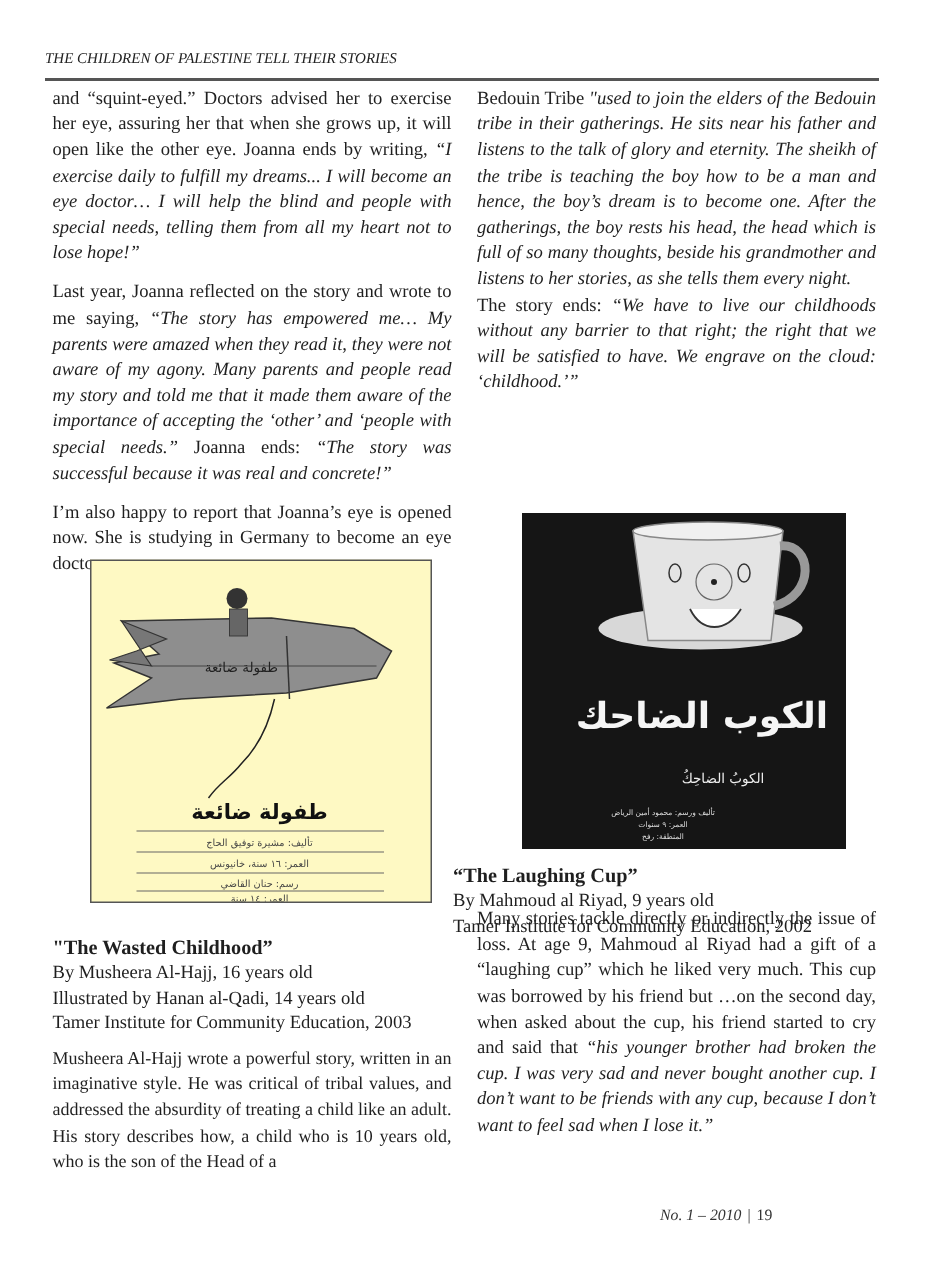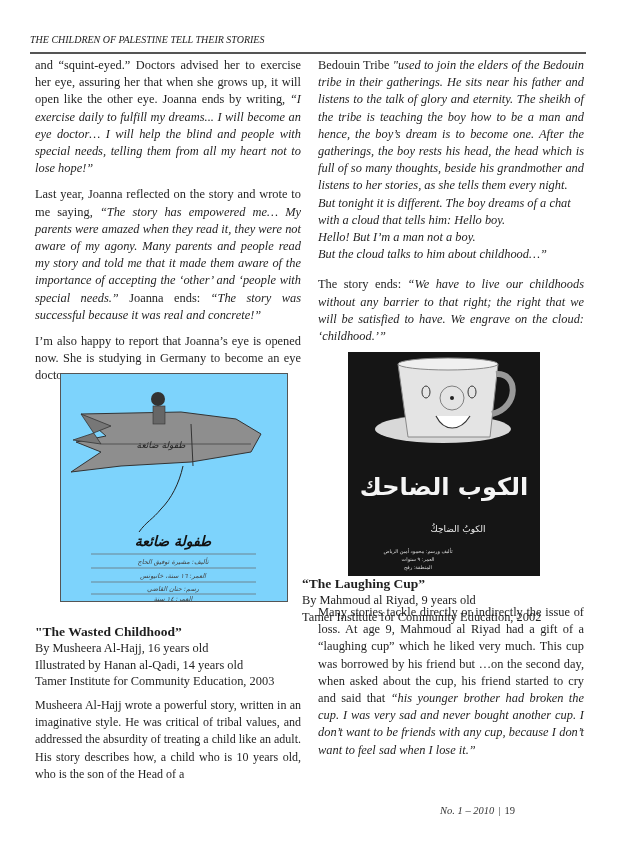--- a/index.html
+++ b/index.html
@@ -9,23 +9,23 @@
             font-size: 10px; letter-spacing: 0px; color: #222; font-style: italic; }
   .header-rule { position: absolute; left: 30px; top: 52px; width: 556px; height: 2px; background: #555; }
   .col { position: absolute; top: 57px; width: 266px; font-size: 12.4px; line-height: 17.2px; }
   .col-left { left: 35px; }
   .col-right { left: 318px; }
   p { margin: 0 0 9px 0; text-align: justify; }
   i { font-style: italic; }
   .caption-title { font-weight: bold; font-size: 13.5px; line-height: 17px; margin-top: 2px; }
   .caption-line { font-size: 12.4px; line-height: 16.5px; }
   .img-left { position: absolute; left: 60px; top: 373px; width: 226px; height: 227px;
-              border: 1.5px solid #555; background: #7dd3fc; font-style: italic; }
-  .img-right { position: absolute; left: 348px; top: 352px; width: 192px; height: 224px;
-               background: #151515; }
+              border: 1.5px solid #555; background: #fef9c3; }
+  .img-right { position: absolute; left: 348px; top: 342px; width: 192px; height: 224px;
+               background: #151515; padding-left: 24px; }
   .cap-left { position: absolute; left: 35px; top: 621px; width: 270px; }
   .body-left2 { position: absolute; left: 35px; top: 697px; width: 266px; font-size: 12px; line-height: 17.2px; }
   .cap-right { position: absolute; left: 302px; top: 573px; width: 270px; }
   .body-right2 { position: absolute; left: 318px; top: 604px; width: 266px; font-size: 12.4px; line-height: 17.2px; }
   .footer { position: absolute; left: 440px; top: 805px; width: 150px; text-align: left; font-size: 10.5px; color: #333; }
   .footer .sep { margin: 0 4px; }
   .lines { font-size: 12.4px; line-height: 17.2px; }
   .lines div { text-align: left; }
 </style>
 </head>
@@ -73,25 +73,20 @@
   <div class="caption-line">Illustrated by Hanan al-Qadi, 14 years old</div>
   <div class="caption-line">Tamer Institute for Community Education, 2003</div>
 </div>
 
 <div class="body-left2">
   <p>Musheera Al-Hajj wrote a powerful story, written in an imaginative style. He was critical of tribal values, and addressed the absurdity of treating a child like an adult. His story describes how, a child who is 10 years old, who is the son of the Head of a</p>
 </div>
 
 <div class="col col-right">
   <p style="margin-bottom:0;"><span>Bedouin Tribe </span><i>"used to join the elders of the Bedouin tribe in their gatherings. He sits near his father and listens to the talk of glory and eternity. The sheikh of the tribe is teaching the boy how to be a man and hence, the boy’s dream is to become one. After the gatherings, the boy rests his head, the head which is full of so many thoughts, beside his grandmother and listens to her stories, as she tells them every night.</i></p>
-  <div class="lines" style="margin-bottom:13px;">
-    <div><i>But tonight it is different. The boy dreams of a chat with a cloud that tells him: Hello boy.</i></div>
-    <div><i>Hello! But I’m a man not a boy.</i></div>
-    <div><i>But the cloud talks to him about childhood…”</i></div>
-  </div>
   <p><span>The story ends: </span><i>“We have to live our childhoods without any barrier to that right; the right that we will be satisfied to have. We engrave on the cloud: ‘childhood.’”</i></p>
 </div>
 
 <div class="img-right">
   <svg width="192" height="224" viewBox="0 0 192 224">
 
     <ellipse cx="95" cy="77" rx="68" ry="14" fill="#d8d8d8"></ellipse>
 
     <path d="M50,12 L150,12 L142,85 L60,85 Z" fill="#e4e4e4" stroke="#888" stroke-width="1"></path>
     <ellipse cx="100" cy="12" rx="50" ry="6" fill="#f0f0f0" stroke="#888" stroke-width="1"></ellipse>

